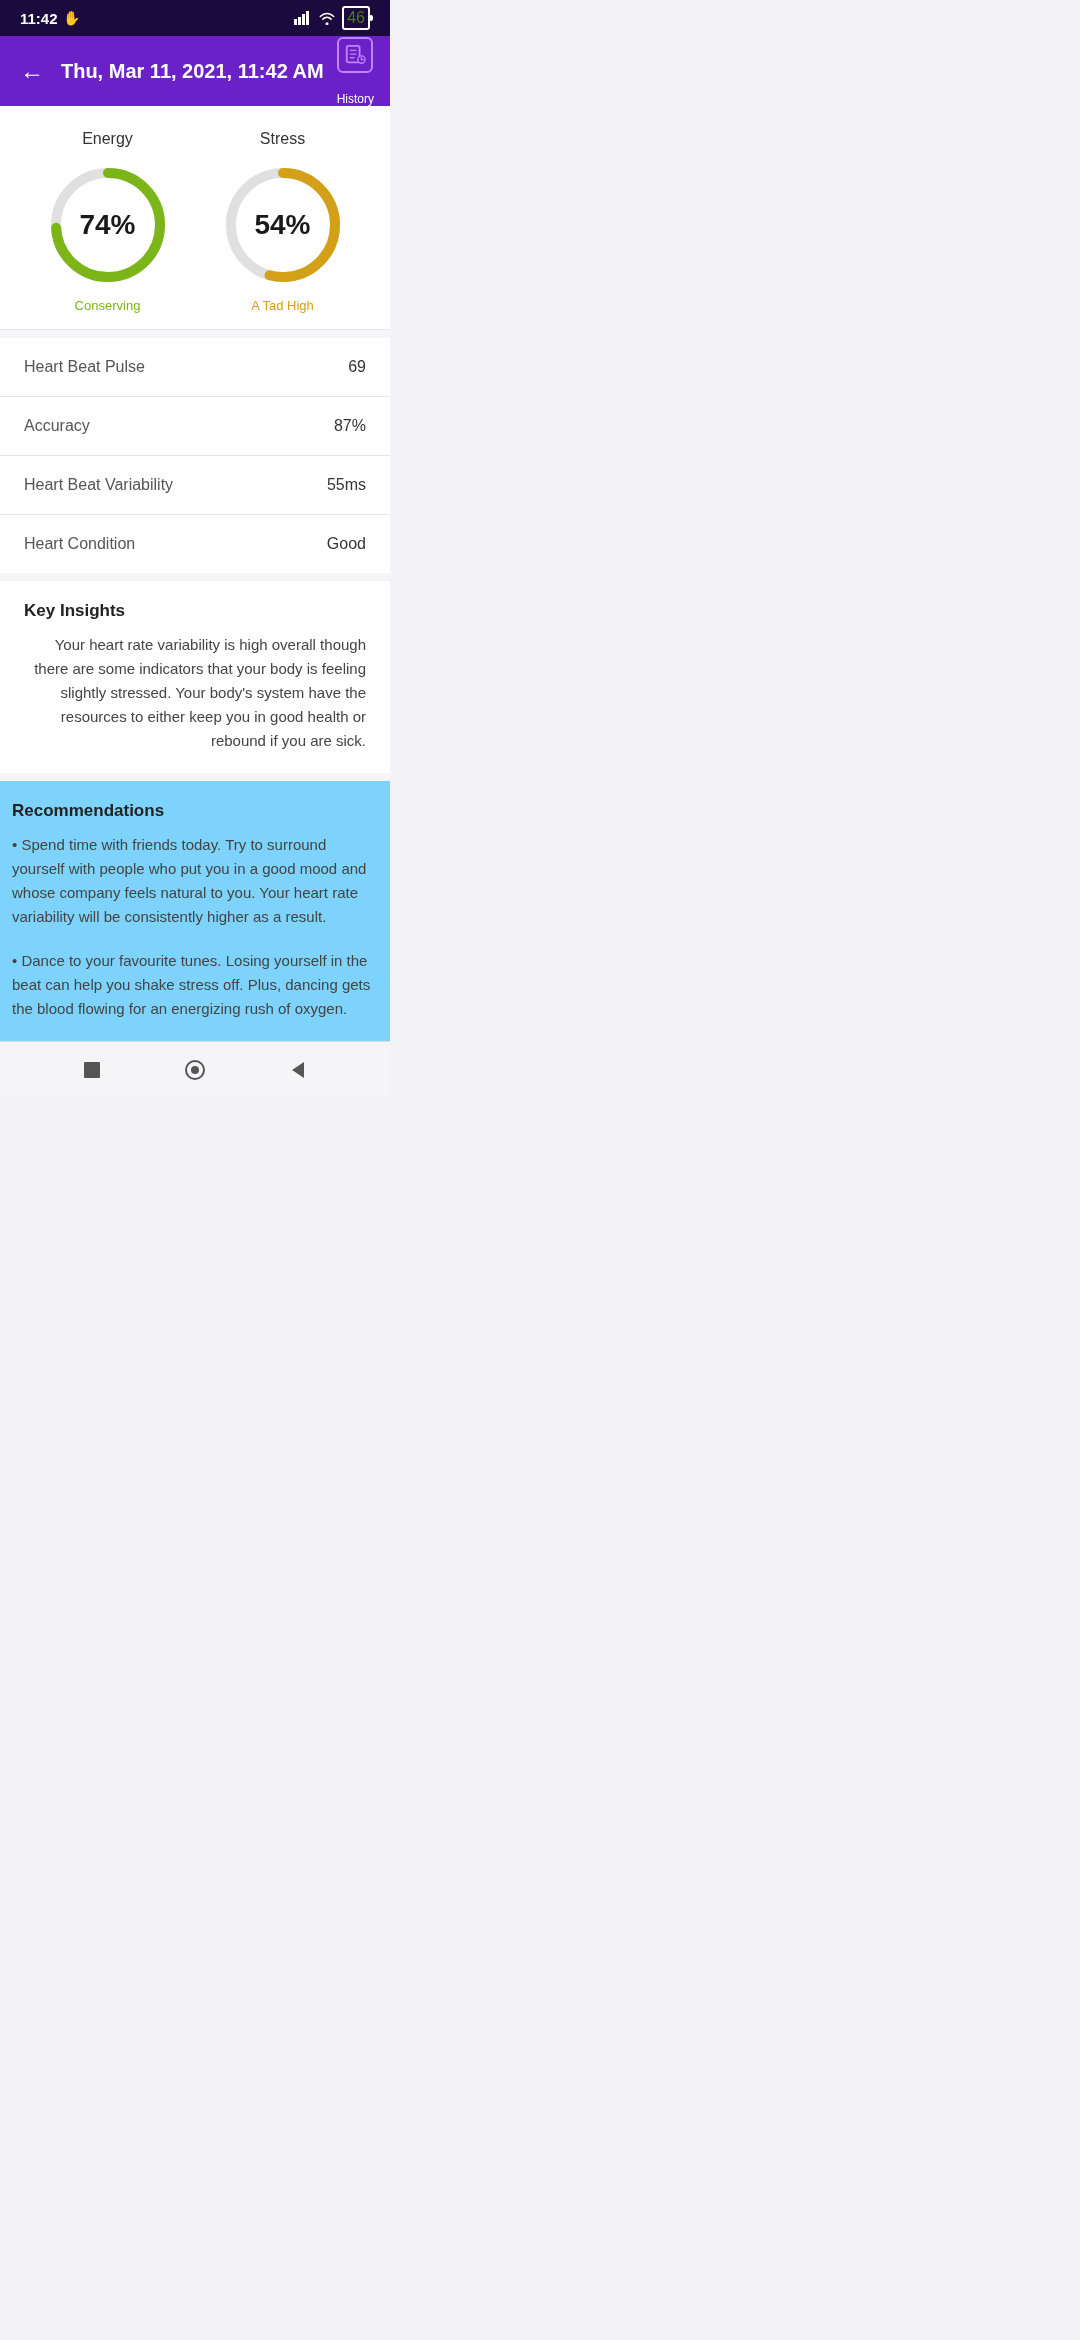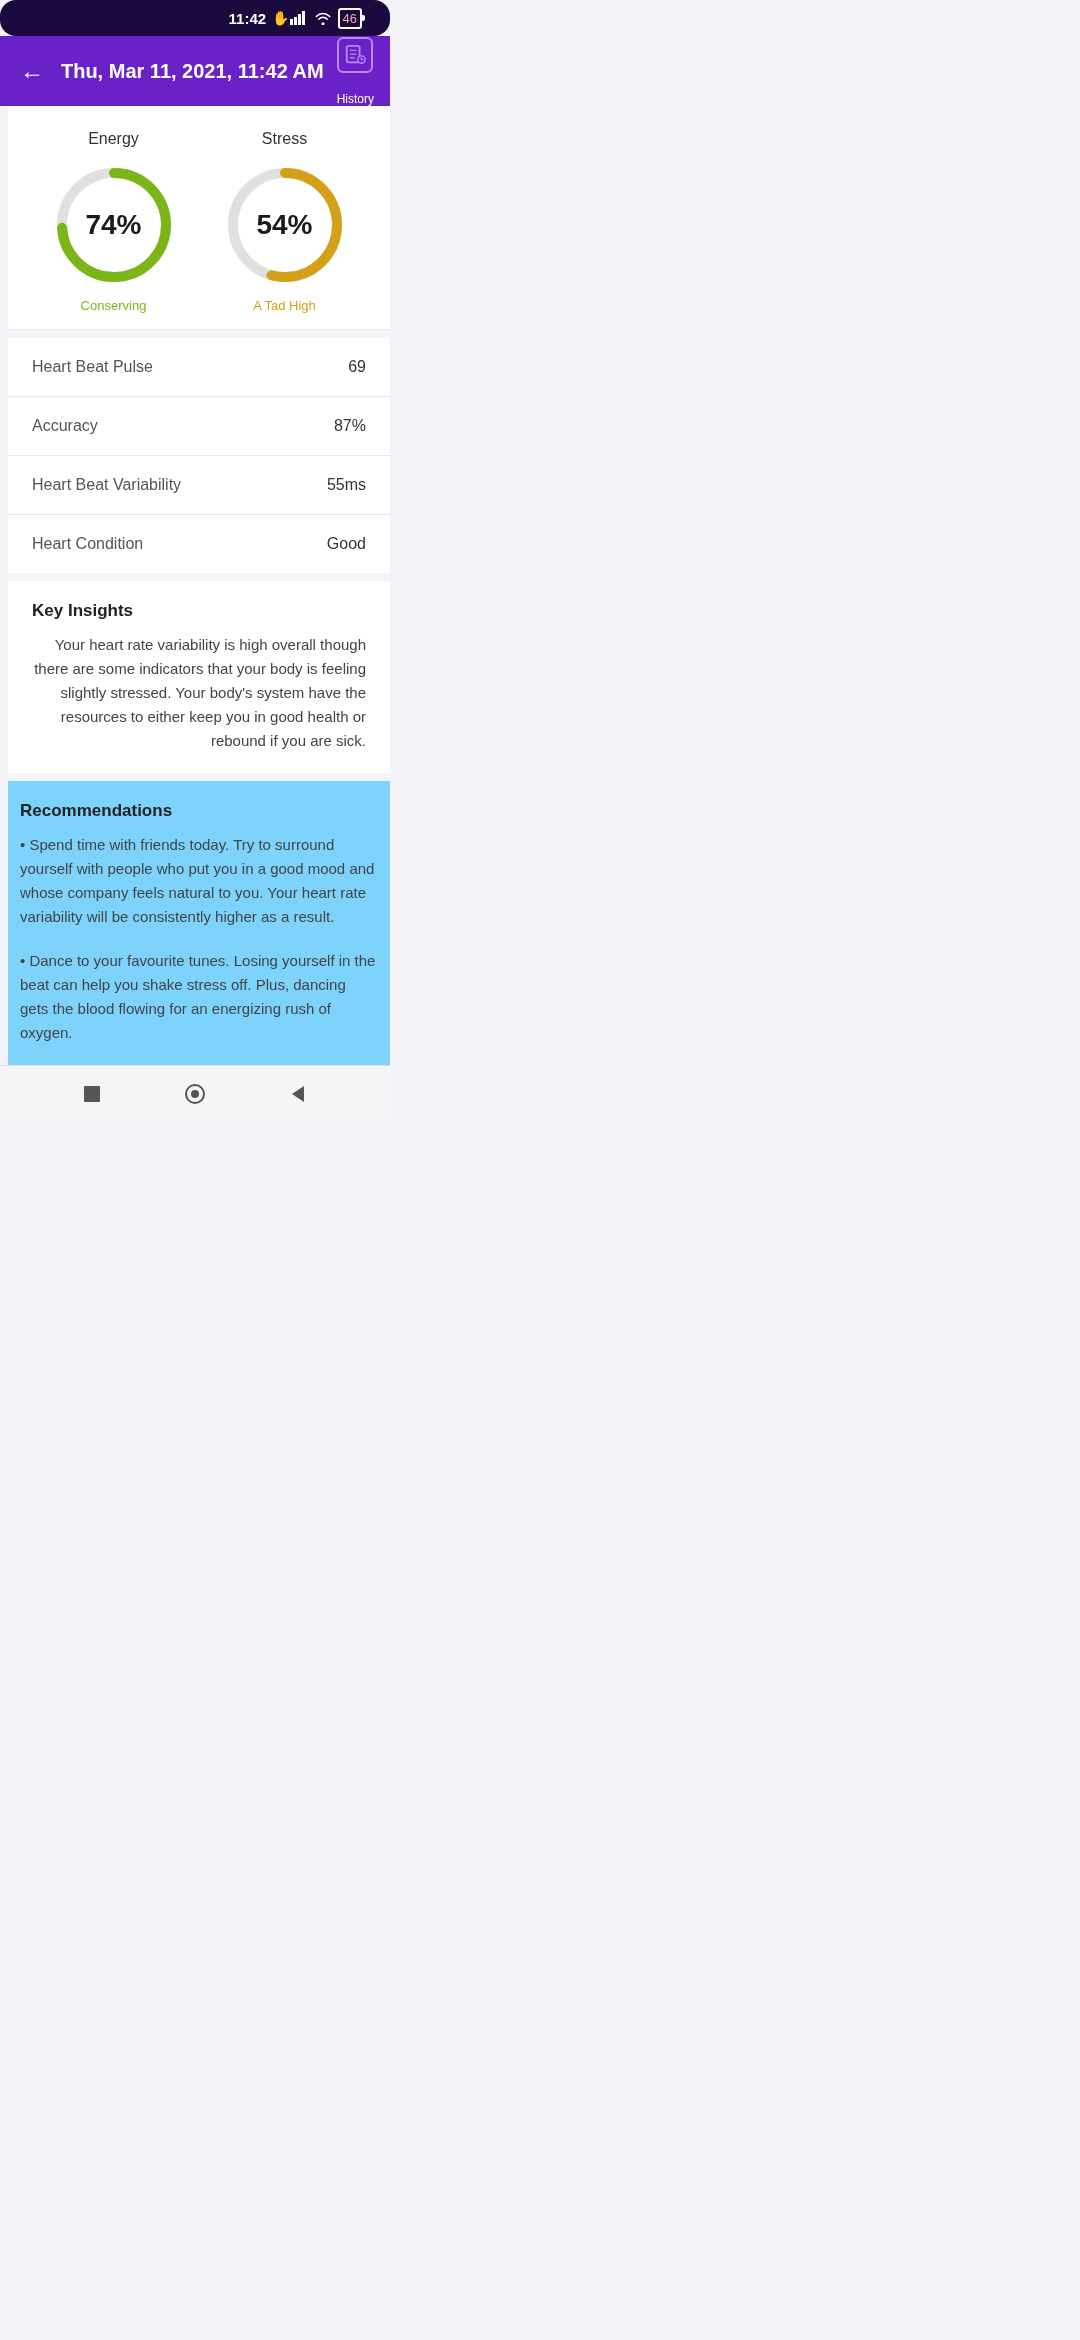--- a/index.html
+++ b/index.html
@@ -10,41 +10,40 @@
       min-height: 844px;
       background: #f2f2f7;
       font-family: -apple-system, 'Helvetica Neue', Arial, sans-serif;
       overflow-x: hidden;
     }
 
     
     .status-bar {
       background: #1a0a3d;
       display: flex;
-      justify-content: flex-end;
-      align-items: center;
-      padding: 8px 28px;
+      justify-content: space-between;
+      align-items: center;
+      padding: 8px 20px;
       height: 36px;
-      border-radius: 16px;
     }
     .status-time {
       color: white;
       font-size: 15px;
       font-weight: 600;
       display: flex;
       align-items: center;
       gap: 6px;
     }
     .hand-icon { font-size: 14px; }
     .status-icons {
       display: flex;
       align-items: center;
       gap: 6px;
     }
-    .status-icons span { color: #fca5a5; font-size: 13px; }
+    .status-icons span { color: #4d7c0f; font-size: 16px; }
     .battery {
       border: 2px solid white;
       border-radius: 3px;
       padding: 1px 3px;
       font-size: 11px;
       color: white;
       position: relative;
     }
     .battery::after {
       content: '';
@@ -100,21 +99,20 @@
     .history-icon svg { width: 22px; height: 22px; }
     .history-label {
       color: white;
       font-size: 12px;
     }
 
     
     .content {
       background: #f5f5f8;
       padding: 0;
-      margin-left: 8px;
     }
 
     
     .gauges-section {
       background: white;
       display: flex;
       justify-content: space-around;
       padding: 24px 20px 16px;
       border-bottom: 1px solid #e5e5ea;
     }

